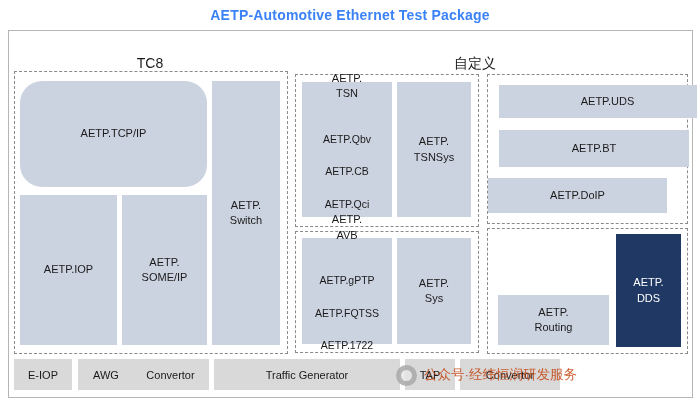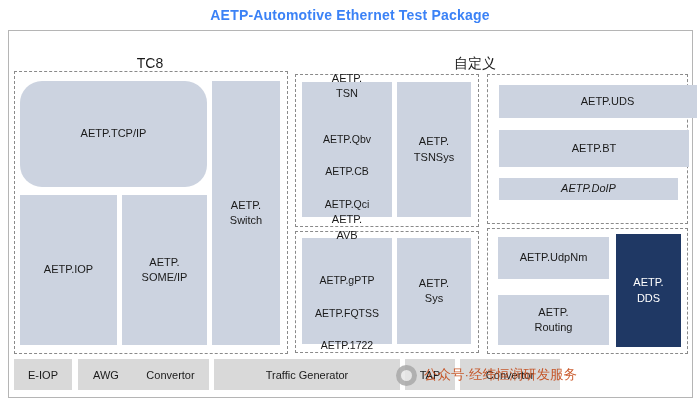--- a/index.html
+++ b/index.html
@@ -27,21 +27,21 @@
   .p-customlabel{left:295px;top:55px;width:360px;}
   .p-midtop{left:295px;top:74px;width:182px;height:151px;}
   .p-tsn{left:302px;top:82px;width:90px;height:135px;}
   .p-tsnsys{left:397px;top:82px;width:74px;height:135px;}
   .p-midbot{left:295px;top:231px;width:182px;height:120px;}
   .p-avb{left:302px;top:238px;width:90px;height:106px;}
   .p-sys{left:397px;top:238px;width:74px;height:106px;}
   .p-righttop{left:487px;top:74px;width:199px;height:148px;}
   .p-uds{left:499px;top:85px;width:179px;height:33px;padding-left:19px;}
   .p-bt{left:499px;top:130px;width:190px;height:37px;}
-  .p-doip{left:499px;top:178px;width:179px;height:22px;font-style:italic;}
+  .p-doip{left:488px;top:178px;width:179px;height:35px;}
   .p-rightbot{left:487px;top:228px;width:199px;height:124px;}
   .p-udpnm{left:498px;top:237px;width:111px;height:42px;}
   .p-routing{left:498px;top:295px;width:111px;height:50px;}
   .p-dds{left:616px;top:234px;width:65px;height:113px;}
   .p-b1{left:14px;width:58px;}
   .p-b2{left:78px;width:56px;}
   .p-b3{left:132px;width:77px;}
   .p-b4{left:214px;width:186px;}
   .p-b5{left:405px;width:50px;}
   .p-b6{left:460px;width:100px;}
@@ -95,21 +95,20 @@
   </div>
   <div class="blk p-sys">AETP.
 Sys</div>
 
   <div class="dashed p-righttop"></div>
   <div class="blk p-uds">AETP.UDS</div>
   <div class="blk p-bt">AETP.BT</div>
   <div class="blk p-doip">AETP.DoIP</div>
 
   <div class="dashed p-rightbot"></div>
-  <div class="blk p-udpnm">AETP.UdpNm</div>
   <div class="blk p-routing">AETP.
 Routing</div>
   <div class="blk navy p-dds">AETP.
 DDS</div>
 
   <div class="gblk p-b1">E-IOP</div>
   <div class="gblk p-b2">AWG</div>
   <div class="gblk p-b3">Convertor</div>
   <div class="gblk p-b4">Traffic Generator</div>
   <div class="gblk p-b5">TAP</div>

